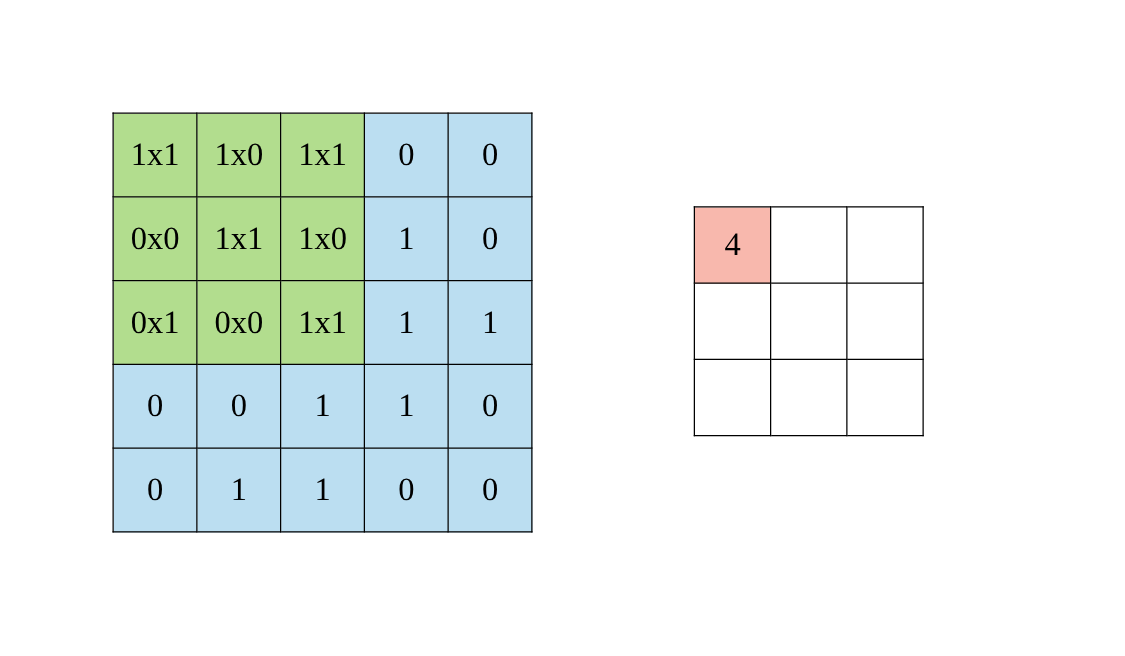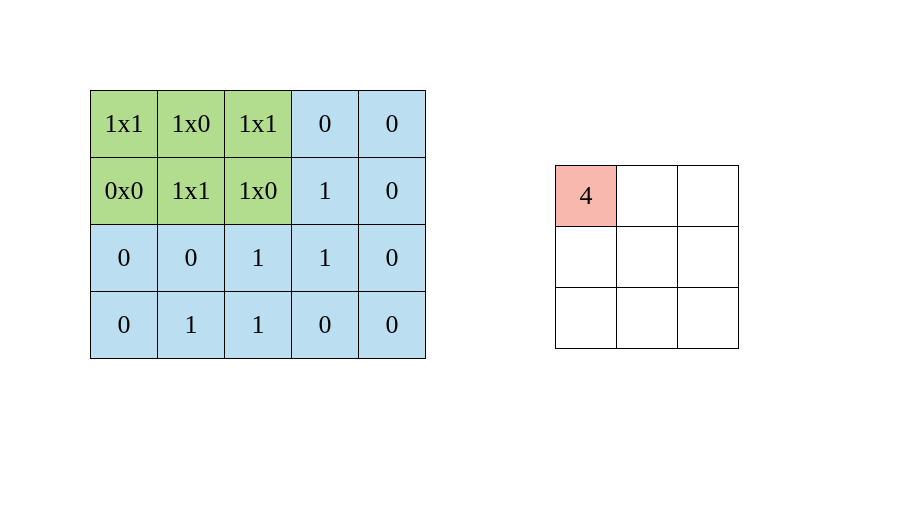--- a/index.html
+++ b/index.html
@@ -40,20 +40,27 @@
     <td>0</td>
   </tr>
   <tr>
     <td class="kernel">0x0</td>
     <td class="kernel">1x1</td>
     <td class="kernel">1x0</td>
     <td>1</td>
     <td>0</td>
   </tr>
   <tr>
+    <td class="kernel">0x1</td>
+    <td class="kernel">0x0</td>
+    <td class="kernel">1x1</td>
+    <td>1</td>
+    <td>1</td>
+  </tr>
+  <tr>
     <td>0</td>
     <td>0</td>
     <td>1</td>
     <td>1</td>
     <td>0</td>
   </tr>
   <tr>
     <td>0</td>
     <td>1</td>
     <td>1</td>

